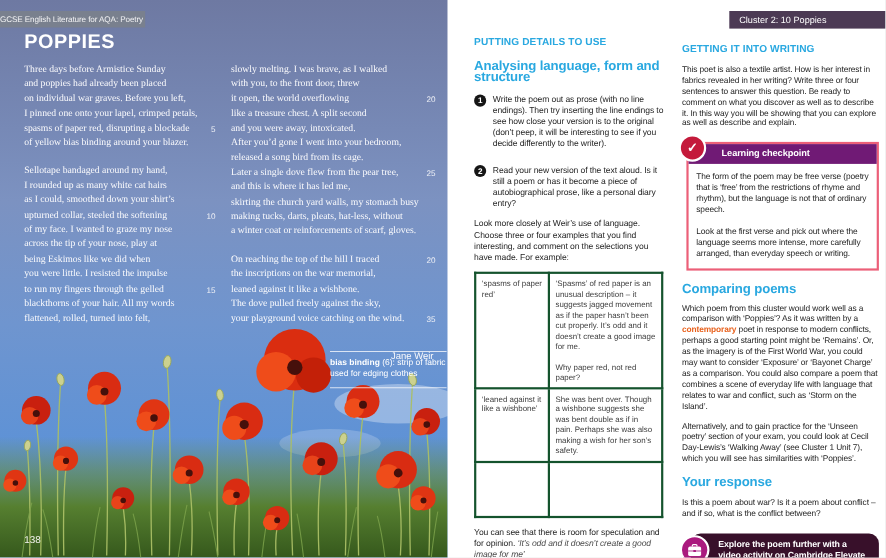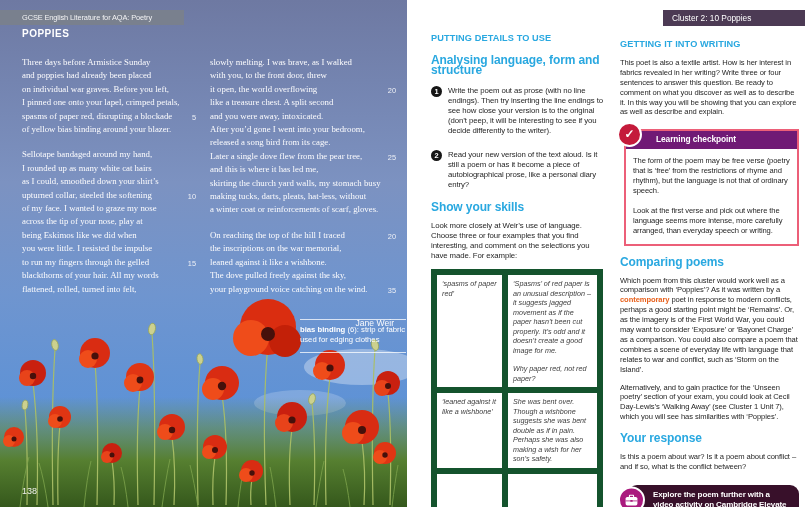--- a/index.html
+++ b/index.html
@@ -2,23 +2,23 @@
 <html><head>
 <meta charset="utf-8">
 <style>
   html,body{margin:0;padding:0;background:#ddd;}
   .spread{position:relative;width:805px;height:507px;background:#fff;overflow:hidden;
           font-family:"Liberation Sans",sans-serif;color:#222;}
   
   .left-page{position:absolute;left:0;top:0;width:407px;height:507px;
     background:linear-gradient(180deg,#6e79a2 0%,#7484b0 16%,#7c92c1 36%,#6f95cf 58%,#5e92d6 80%,#5a8fd4 100%);}
   .poppy-field{position:absolute;left:0;bottom:0;width:407px;height:222px;display:block;}
-  .book-strip{position:absolute;top:10px;left:0;width:184px;height:15px;background:rgba(122,128,140,.92);
-    color:#f3f3f5;font-size:7.4px;line-height:15px;padding-left:22px;box-sizing:border-box;letter-spacing:-.1px;}
-  .poem-title{position:absolute;top:28px;left:22px;color:#fff;font-weight:bold;font-size:10px;letter-spacing:.5px;}
+  .book-strip{position:absolute;top:10px;left:0;width:132px;height:15px;background:rgba(122,128,140,.92);
+    color:#f3f3f5;font-size:7.4px;line-height:15px;box-sizing:border-box;letter-spacing:-.1px;}
+  .poem-title{position:absolute;top:28px;left:22px;color:#fff;font-weight:bold;font-size:18px;letter-spacing:.5px;}
   .poem-col{position:absolute;top:56px;}
   .poem-col1{left:22px;width:174px;}
   .poem-col2{left:210px;width:186px;}
   .pl{position:relative;font-family:"Liberation Serif",serif;font-size:8.8px;line-height:13.4px;
       color:#fbfbfd;white-space:nowrap;}
   .pl .ln{position:absolute;right:0;top:1px;font-family:"Liberation Sans",sans-serif;font-size:7.4px;color:#eef0f6;}
   .sb{margin-top:12px;}
   .poem-author{margin-top:22px;text-align:right;font-size:8.6px;color:#fbfbfd;padding-right:2px;}
   .glossary{position:absolute;left:300px;top:319px;width:106px;color:#fff;font-size:7.7px;line-height:10.4px;
     padding:5px 0 6px;border-top:1px solid rgba(255,255,255,.75);border-bottom:1px solid rgba(255,255,255,.75);}
@@ -32,22 +32,22 @@
   .col-mid{left:24px;top:33px;width:172px;}
   .col-right{left:213px;top:40px;width:179px;font-size:7.6px;line-height:9.9px;}
   .h-section{color:#29a8e0;font-weight:bold;font-size:9.2px;letter-spacing:.1px;}
   .h-sub{color:#29a8e0;font-weight:bold;font-size:12px;margin-top:12px;}
   .para{margin-top:8px;}
   .num-item{position:relative;padding-left:17px;margin-top:10px;}
   .num-item + .num-item{margin-top:13px;}
   .num-badge{position:absolute;left:0;top:0;width:11px;height:11px;border-radius:50%;background:#161616;
     color:#fff;font-size:7.4px;font-weight:bold;text-align:center;line-height:11px;}
   .skills-table{width:100%;border-collapse:collapse;margin-top:8px;table-layout:fixed;}
-  .skills-table td{border:6px solid #14532d;vertical-align:top;padding:4px 5px;
-    font-style:italic;font-size:7.2px;line-height:9.5px;color:#3d3d3d;letter-spacing:0;}
+  .skills-table td{border:2px solid #14532d;vertical-align:top;padding:4px 5px;
+    font-size:7.2px;line-height:9.5px;color:#3d3d3d;letter-spacing:0;}
   .skills-table td.qcol{width:55px;}
   .row-empty td{height:40px;}
   .cmt2{margin-top:9px;}
   .hand{font-style:italic;color:#4a4a4a;}
   .checkpoint{position:relative;border:2px solid #ec5f78;margin-top:12px;margin-left:4px;}
   .checkpoint-header{background:#701a75;color:#fff;font-weight:bold;font-size:8.4px;padding:4px 6px 4px 30px;}
   .checkpoint-badge{position:absolute;left:-9px;top:-9px;width:21px;height:21px;background:#c41a3b;
     border:2.5px solid #fff;border-radius:50%;color:#fff;text-align:center;line-height:21px;font-size:12px;font-weight:bold;}
   .checkpoint-body{padding:7px 7px 8px;}
   .checkpoint-body .cp2{margin-top:10px;}
@@ -268,21 +268,20 @@
 
       <div class="num-item">
         <span class="num-badge">1</span>
         <span>Write the poem out as prose (with no line endings). Then try inserting the line endings to see how close your version is to the original (don’t peep, it will be interesting to see if you decide differently to the writer).</span>
       </div>
       <div class="num-item">
         <span class="num-badge">2</span>
         <span>Read your new version of the text aloud. Is it still a poem or has it become a piece of autobiographical prose, like a personal diary entry?</span>
       </div>
 
-      <div class="h-sub">Show your skills</div>
       <div class="para">Look more closely at Weir’s use of language. Choose three or four examples that you find interesting, and comment on the selections you have made. For example:</div>
 
       <table class="skills-table">
         <tbody>
             <tr>
           <td class="qcol">‘spasms of paper red’</td>
           <td>
             <div>‘Spasms’ of red paper is an unusual description – it suggests jagged movement as if the paper hasn’t been cut properly. It’s odd and it doesn’t create a good image for me.</div>
             <div class="cmt2">Why paper red, not red paper?</div>
           </td>

